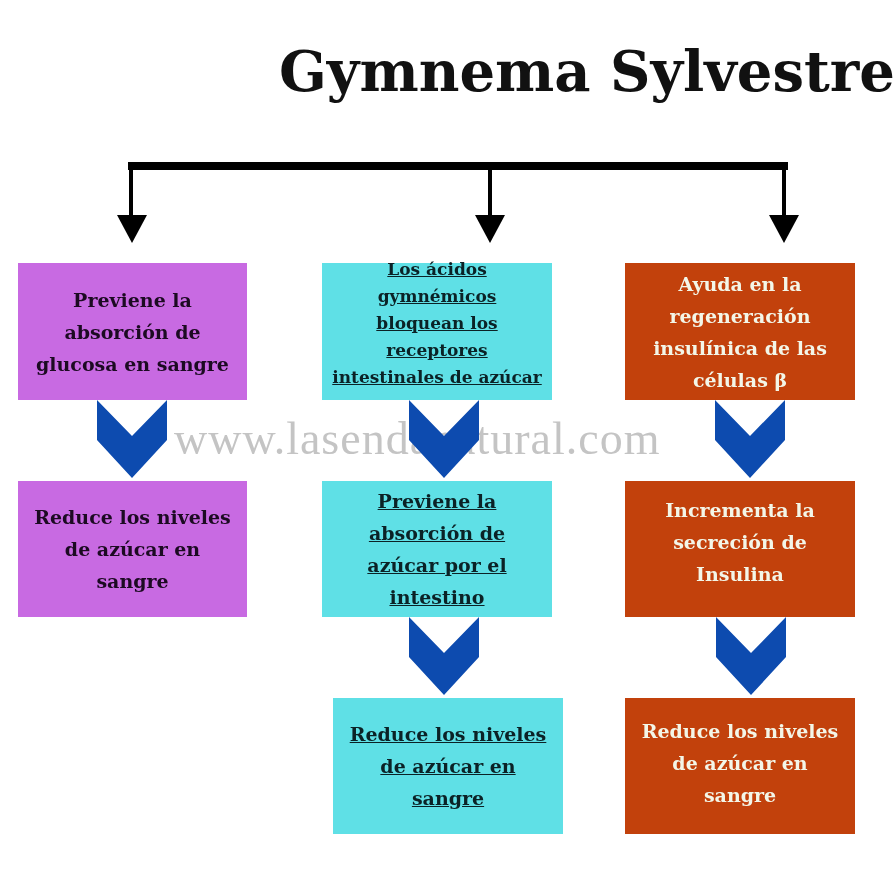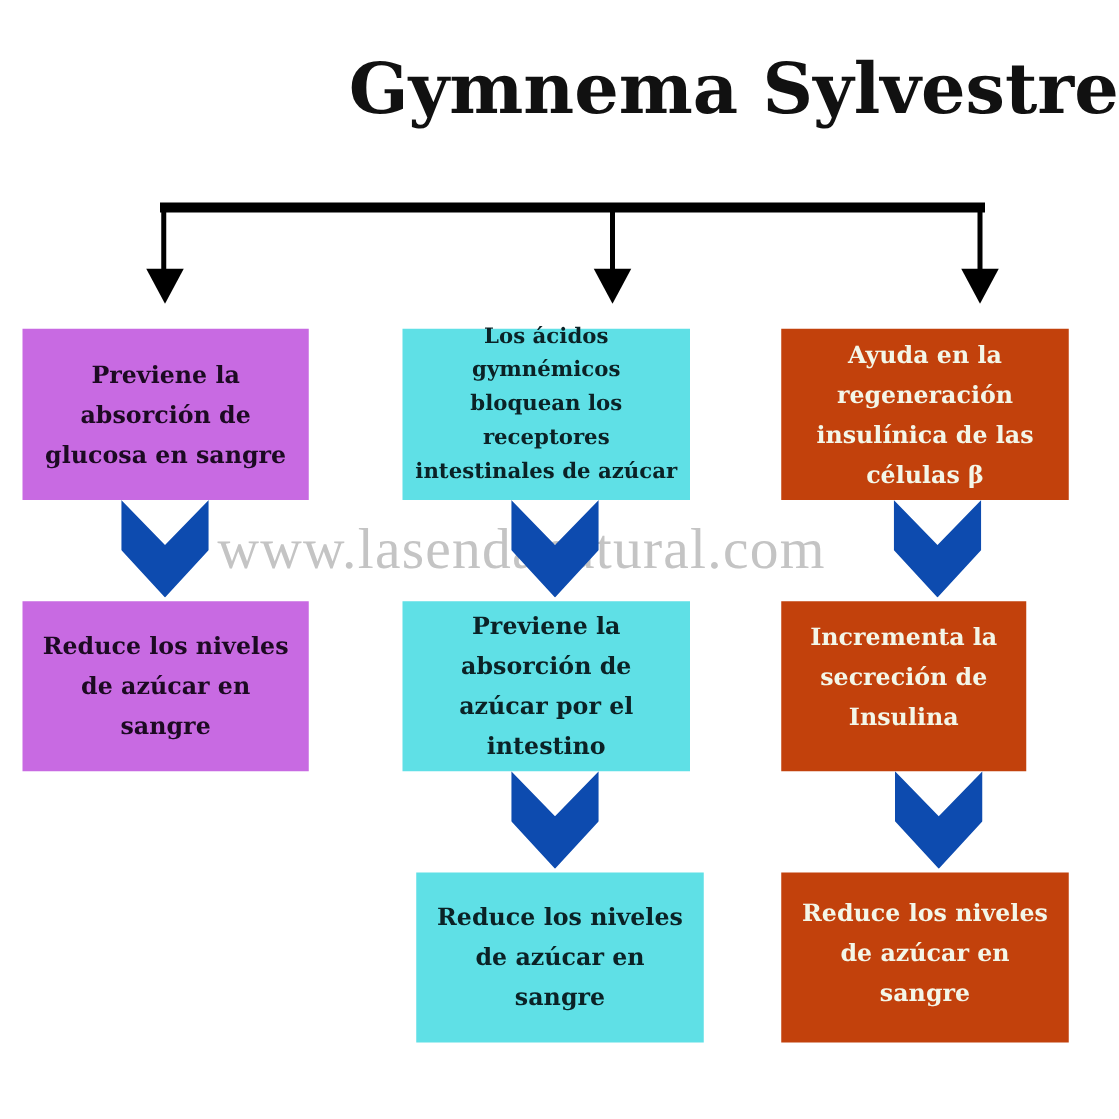--- a/index.html
+++ b/index.html
@@ -2,21 +2,21 @@
 <html><head>
 <meta charset="utf-8">
 <style>
   html, body { margin:0; padding:0; background:#ffffff; }
   body { width:895px; height:895px; position:relative; overflow:hidden; font-family:"DejaVu Serif", "Liberation Serif", serif; }
   .title { position:absolute; left:0; top:38px; width:895px; text-align:right; font-size:56px; font-weight:bold; color:#111111; font-family:"DejaVu Serif", serif; letter-spacing:0px; }
   .connector { position:absolute; left:0; top:0; width:895px; height:260px; }
   .box { position:absolute; display:flex; align-items:center; justify-content:center; text-align:center; box-sizing:border-box; padding:6px 10px; font-weight:bold; font-size:19px; line-height:32px; white-space:pre-line; }
   .box.small { font-size:17px; line-height:27px; }
   .purple { background:#C86AE2; color:#1c0a22; }
-  .cyan { background:#5FE0E6; color:#0b2226; }
+  .cyan { background:#5FE0E6; color:#0b2226;text-decoration:underline; }
   .green { background:#c2410c; color:#f3f6e8; }
   .chev { position:absolute; width:70px; height:78px; }
   .watermark { position:absolute; left:174px; top:412px; font-family:"Liberation Serif", "DejaVu Serif", serif; font-size:46px; color:#c4c4c4; letter-spacing:1px; white-space:nowrap; }
 </style>
 </head>
 <body>
 
 <div class="title">Gymnema Sylvestre</div>
 
 <svg class="connector" viewBox="0 0 895 260">
@@ -58,21 +58,21 @@
 de azúcar en
 sangre</div>
 
 <div class="box green" style="left:625px; top:263px; width:230px; height:137px;">Ayuda en la
 regeneración
 insulínica de las
 células β</div>
 <svg class="chev" style="left:715px; top:400px;" viewBox="0 0 70 78">
     <polygon points="0,0 35,36 70,0 70,40 35,78 0,40" fill="#0D4BAF"></polygon>
   </svg>
-<div class="box green" style="left:625px; top:481px; width:196px; height:136px; padding-bottom:20px;">Incrementa la
+<div class="box green" style="left:625px; top:481px; width:230px; height:136px; padding-bottom:20px;">Incrementa la
 secreción de
 Insulina</div>
 <svg class="chev" style="left:716px; top:617px;" viewBox="0 0 70 78">
     <polygon points="0,0 35,36 70,0 70,40 35,78 0,40" fill="#0D4BAF"></polygon>
   </svg>
 <div class="box green" style="left:625px; top:698px; width:230px; height:136px; padding-bottom:12px;">Reduce los niveles
 de azúcar en
 sangre</div>
 
 </body></html>

